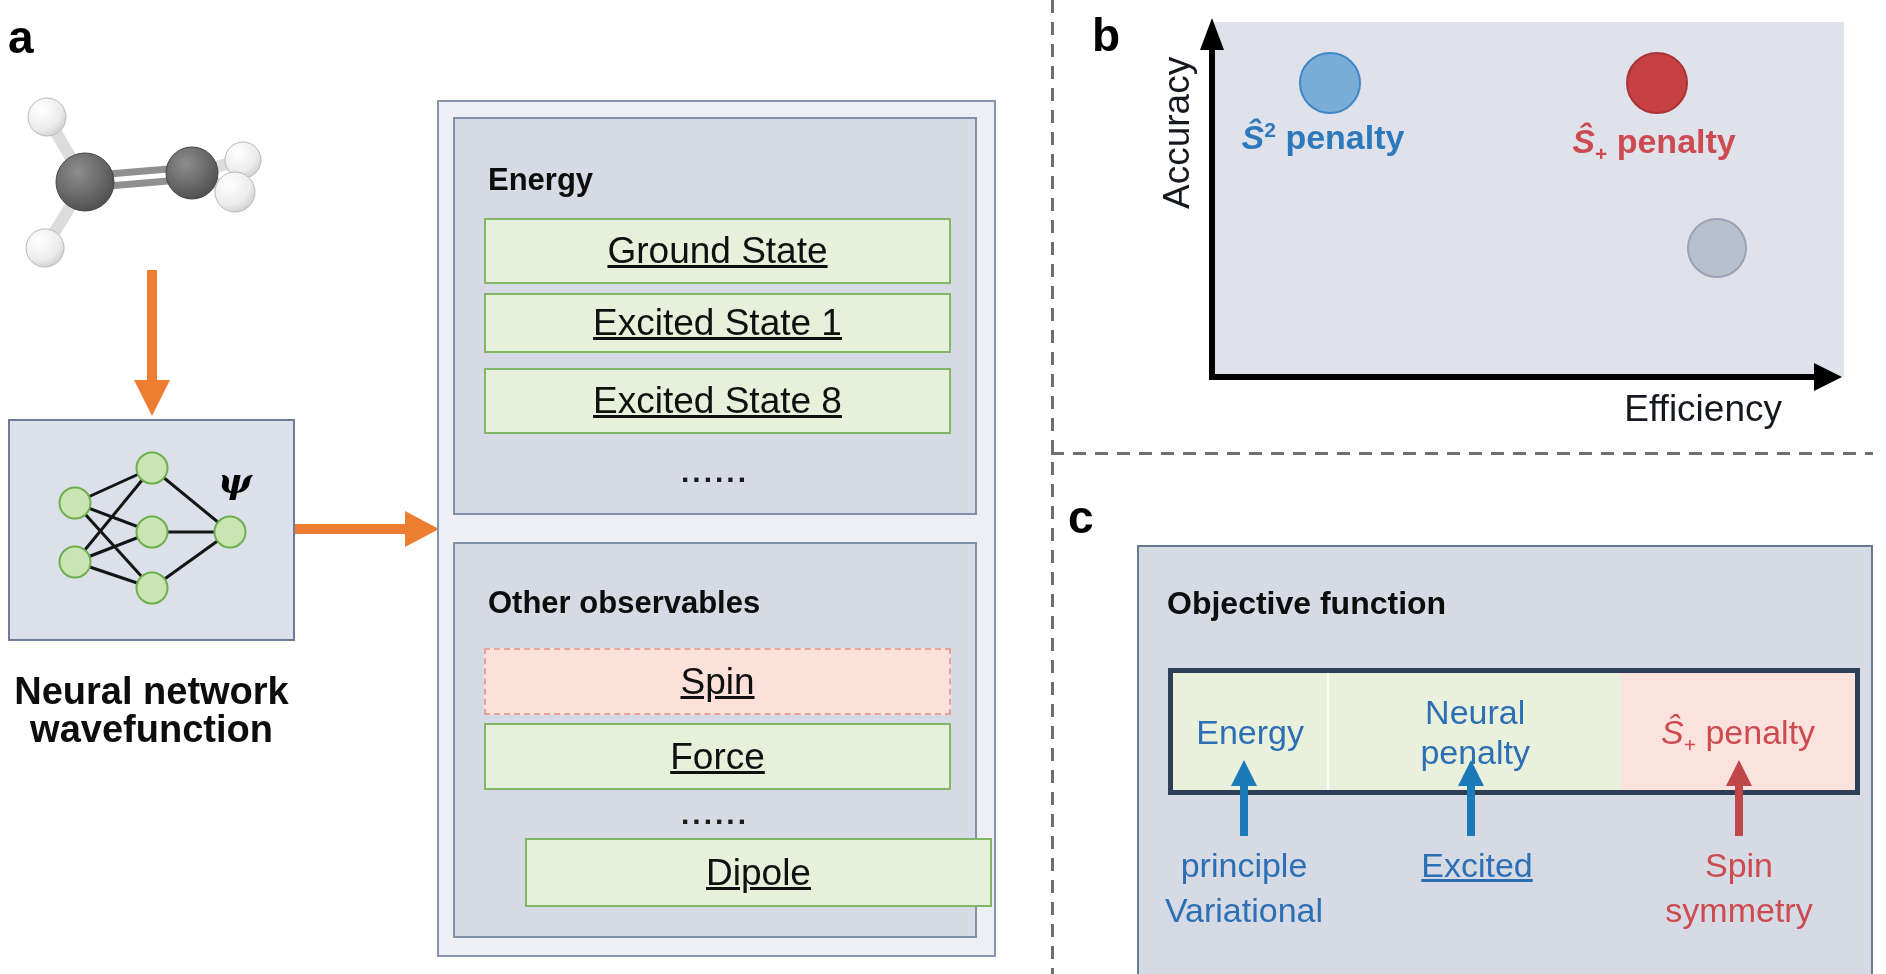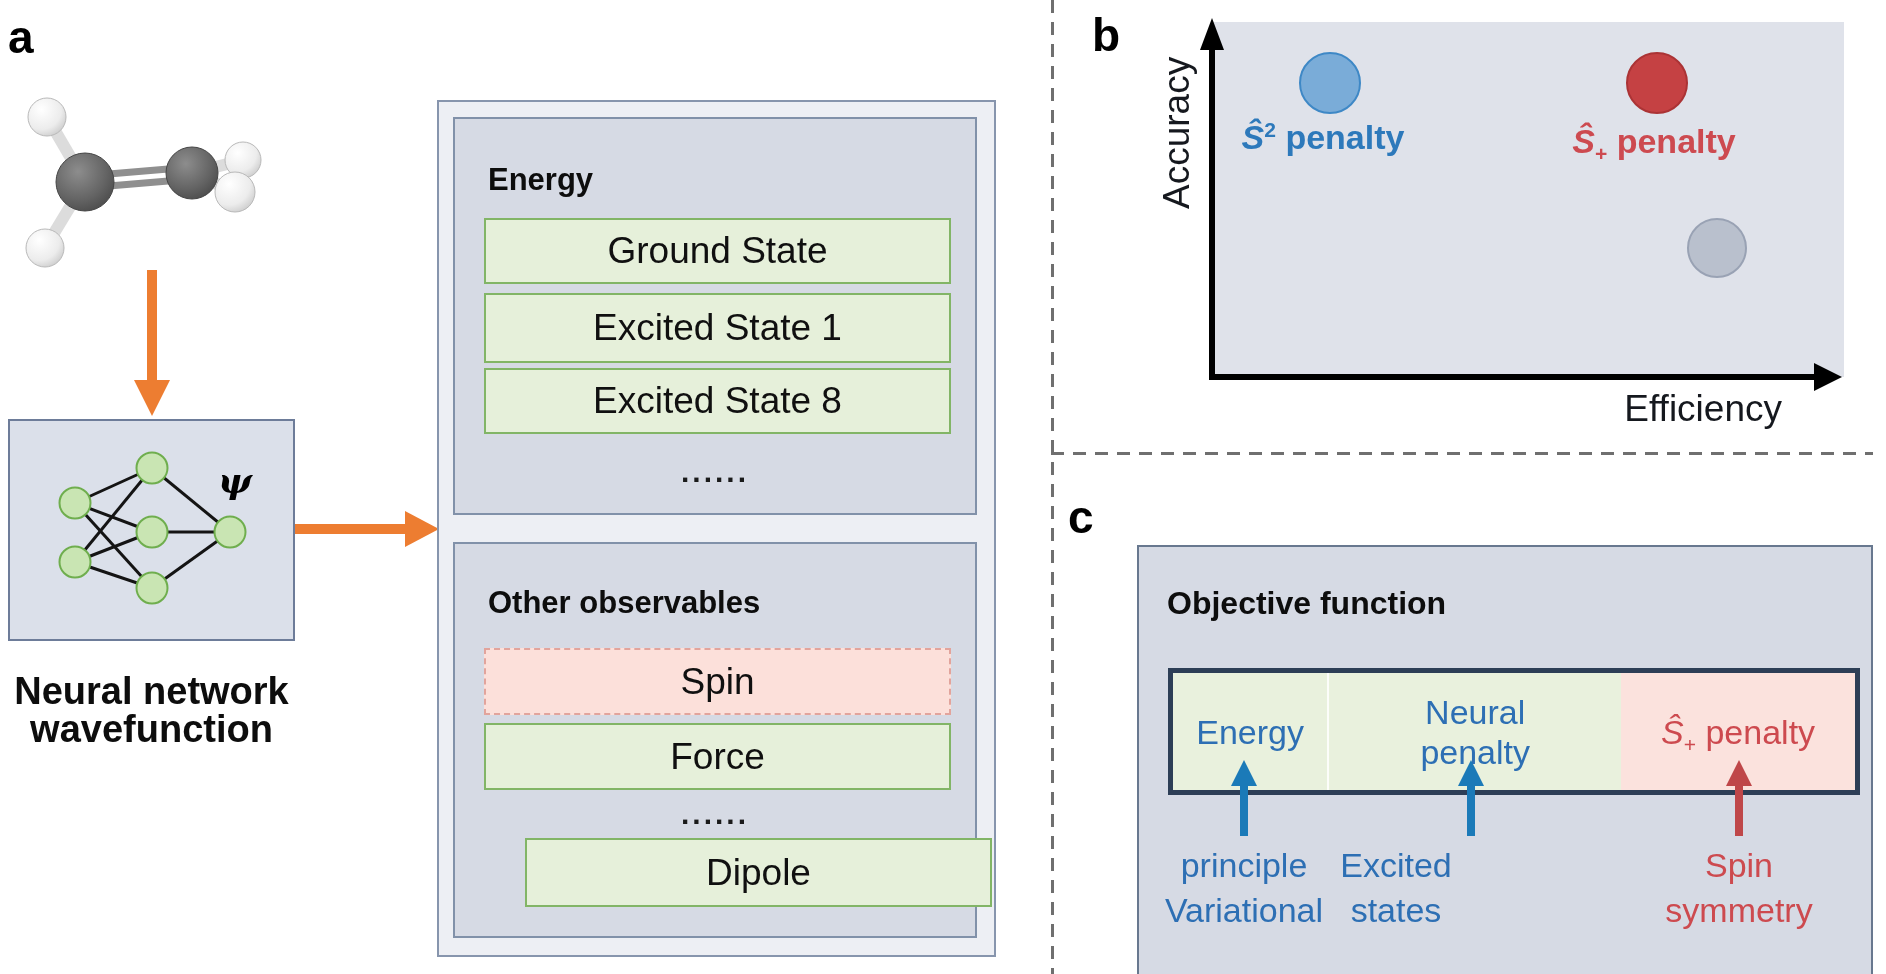--- a/index.html
+++ b/index.html
@@ -8,21 +8,21 @@
     font-family:"Liberation Sans",sans-serif;color:#111;
   }
   .abs{position:absolute;}
   .panel-letter{font-size:46px;font-weight:900;color:#000;letter-spacing:1px;}
   
   .outer-box{background:#edeff4;border:2px solid #8795ad;box-sizing:border-box;}
   .inner-panel{background:#d6dae4;border:2px solid #8191a9;box-sizing:border-box;}
   .panel-title{font-size:31px;font-weight:800;color:#0d0d0d;}
   .row{
     box-sizing:border-box;display:flex;align-items:center;justify-content:center;
-    font-size:37px;color:#101010;
+    font-size:37px;color:#101010;text-decoration:underline;
   }
   .row-green{background:#e6f0da;border:2px solid #82b566;}
   .row-pink{background:#fce0da;border:2px dashed #e2a49c;}
   .dots{font-size:30px;font-weight:700;letter-spacing:3px;color:#1a1a1a;text-align:center;}
   .nn-box{background:#dbe0ea;border:2px solid #6d7c99;box-sizing:border-box;}
   .psi{font-family:"DejaVu Serif",serif;font-style:italic;font-weight:bold;font-size:36px;color:#000;}
   .caption{font-size:38px;font-weight:800;color:#0d0d0d;text-align:center;line-height:38px;}
   
   .v-dash{width:3px;background:repeating-linear-gradient(to bottom,#6f6f6f 0 13px,transparent 13px 22px);}
   .h-dash{height:3px;background:repeating-linear-gradient(to right,#6f6f6f 0 13px,transparent 13px 22px);}
@@ -130,21 +130,21 @@
   <svg class="abs" style="left:293px;top:503px;" width="148" height="52">
     <line x1="2" y1="26" x2="116" y2="26" stroke="#ed7d31" stroke-width="10"></line>
     <polygon points="112,8 112,44 146,26" fill="#ed7d31"></polygon>
   </svg>
 
   <div class="abs outer-box" style="left:437px;top:100px;width:559px;height:857px;"></div>
 
   <div class="abs inner-panel" style="left:453px;top:117px;width:524px;height:398px;">
     <div class="abs panel-title" style="left:33px;top:43px;">Energy</div>
     <div class="abs row row-green" style="left:29px;top:99px;width:467px;height:66px;">Ground State</div>
-    <div class="abs row row-green" style="left:29px;top:174px;width:467px;height:70px;">Excited State 1</div>
+    <div class="abs row row-green" style="left:29px;top:174px;width:467px;height:60px;">Excited State 1</div>
     <div class="abs row row-green" style="left:29px;top:249px;width:467px;height:66px;">Excited State 8</div>
     <div class="abs dots" style="left:0;top:336px;width:100%;">......</div>
   </div>
 
   <div class="abs inner-panel" style="left:453px;top:542px;width:524px;height:396px;">
     <div class="abs panel-title" style="left:33px;top:41px;">Other observables</div>
     <div class="abs row row-pink" style="left:29px;top:104px;width:467px;height:67px;">Spin</div>
     <div class="abs row row-green" style="left:29px;top:179px;width:467px;height:67px;">Force</div>
     <div class="abs dots" style="left:0;top:253px;width:100%;">......</div>
     <div class="abs row row-green" style="left:29px;top:294px;width:467px;height:69px;margin-left:41px;">Dipole</div>
@@ -206,22 +206,21 @@
   </svg>
   <svg class="abs" style="left:1719px;top:758px;" width="40" height="80">
     <line x1="20" y1="78" x2="20" y2="24" stroke="#bf4749" stroke-width="8"></line>
     <polygon points="7,28 33,28 20,2" fill="#bf4749"></polygon>
   </svg>
 
   <div class="abs ann ann-blue" style="left:1124px;top:843px;width:240px;">
     <span style="display:block;">principle</span>
     <span style="display:block;">Variational</span>
   </div>
-  <div class="abs ann ann-blue" style="left:1276px;top:843px;width:240px;">
+  <div class="abs ann ann-blue" style="left:1357px;top:843px;width:240px;text-decoration:underline;">
     <span style="display:block;">Excited</span>
-    <span style="display:block;">states</span>
   </div>
   <div class="abs ann ann-red" style="left:1619px;top:843px;width:240px;">
     <span style="display:block;">Spin</span>
     <span style="display:block;">symmetry</span>
   </div>
 
 </div>
 
 </body></html>

